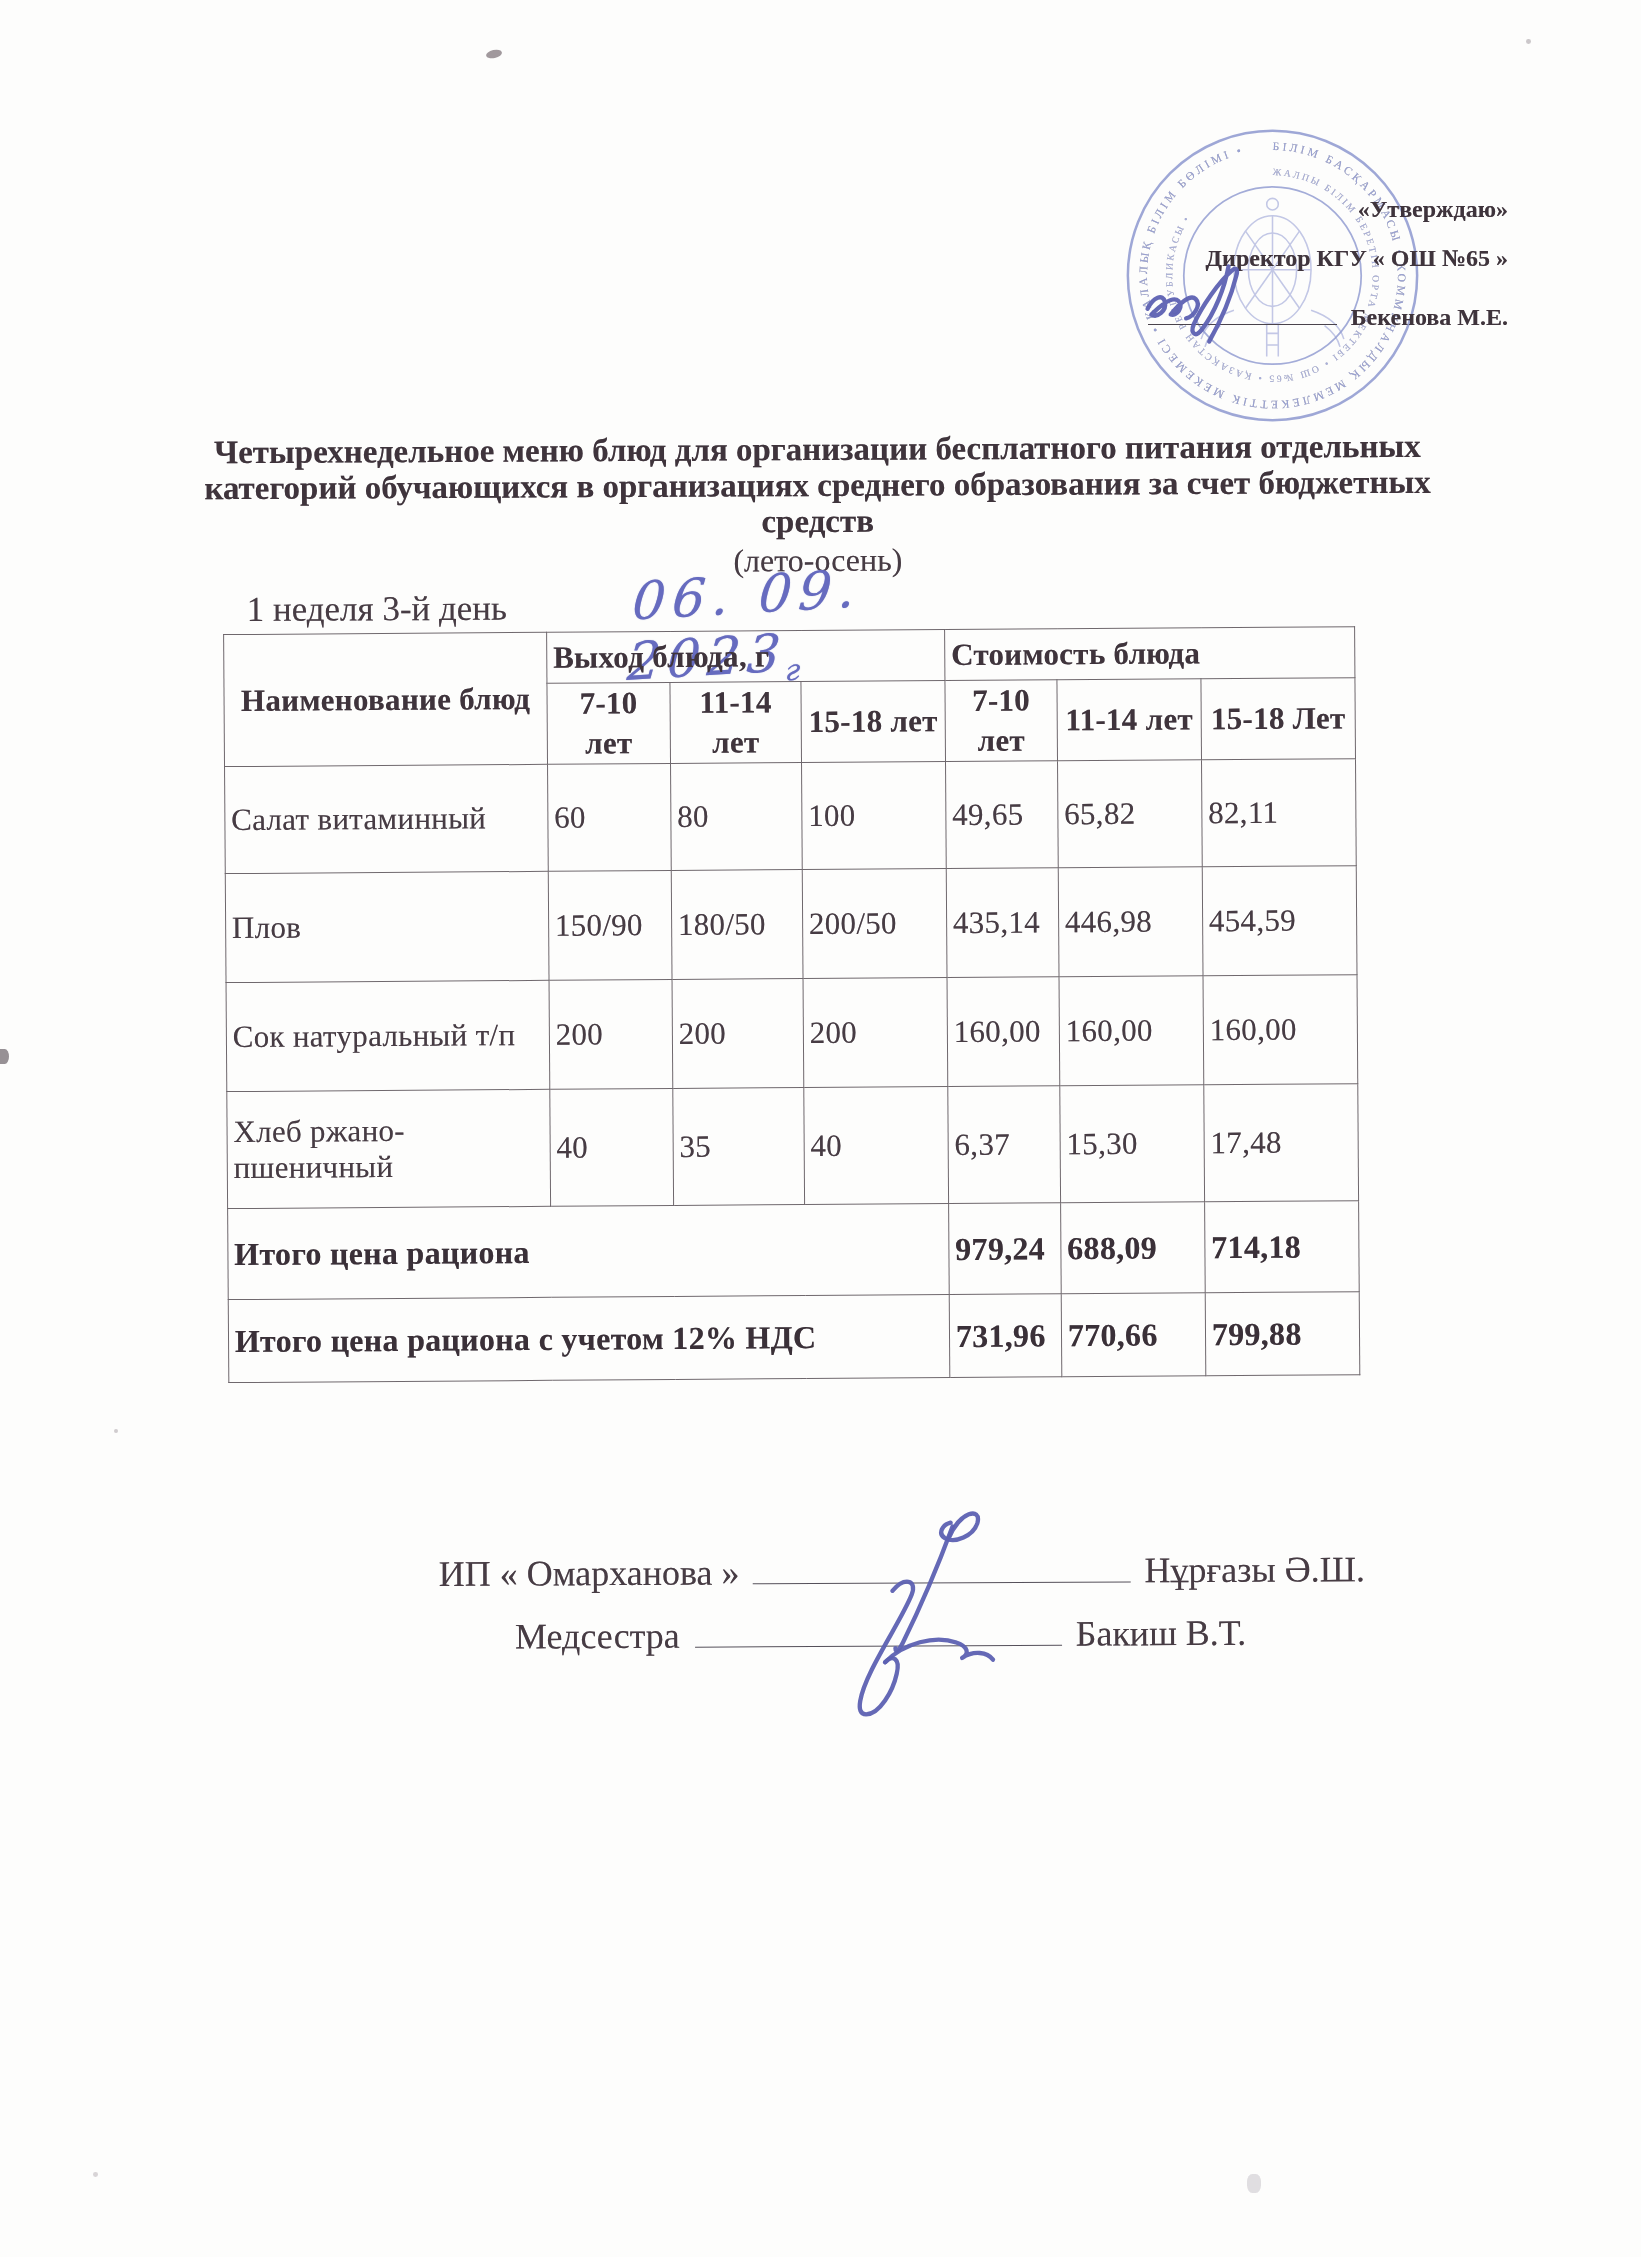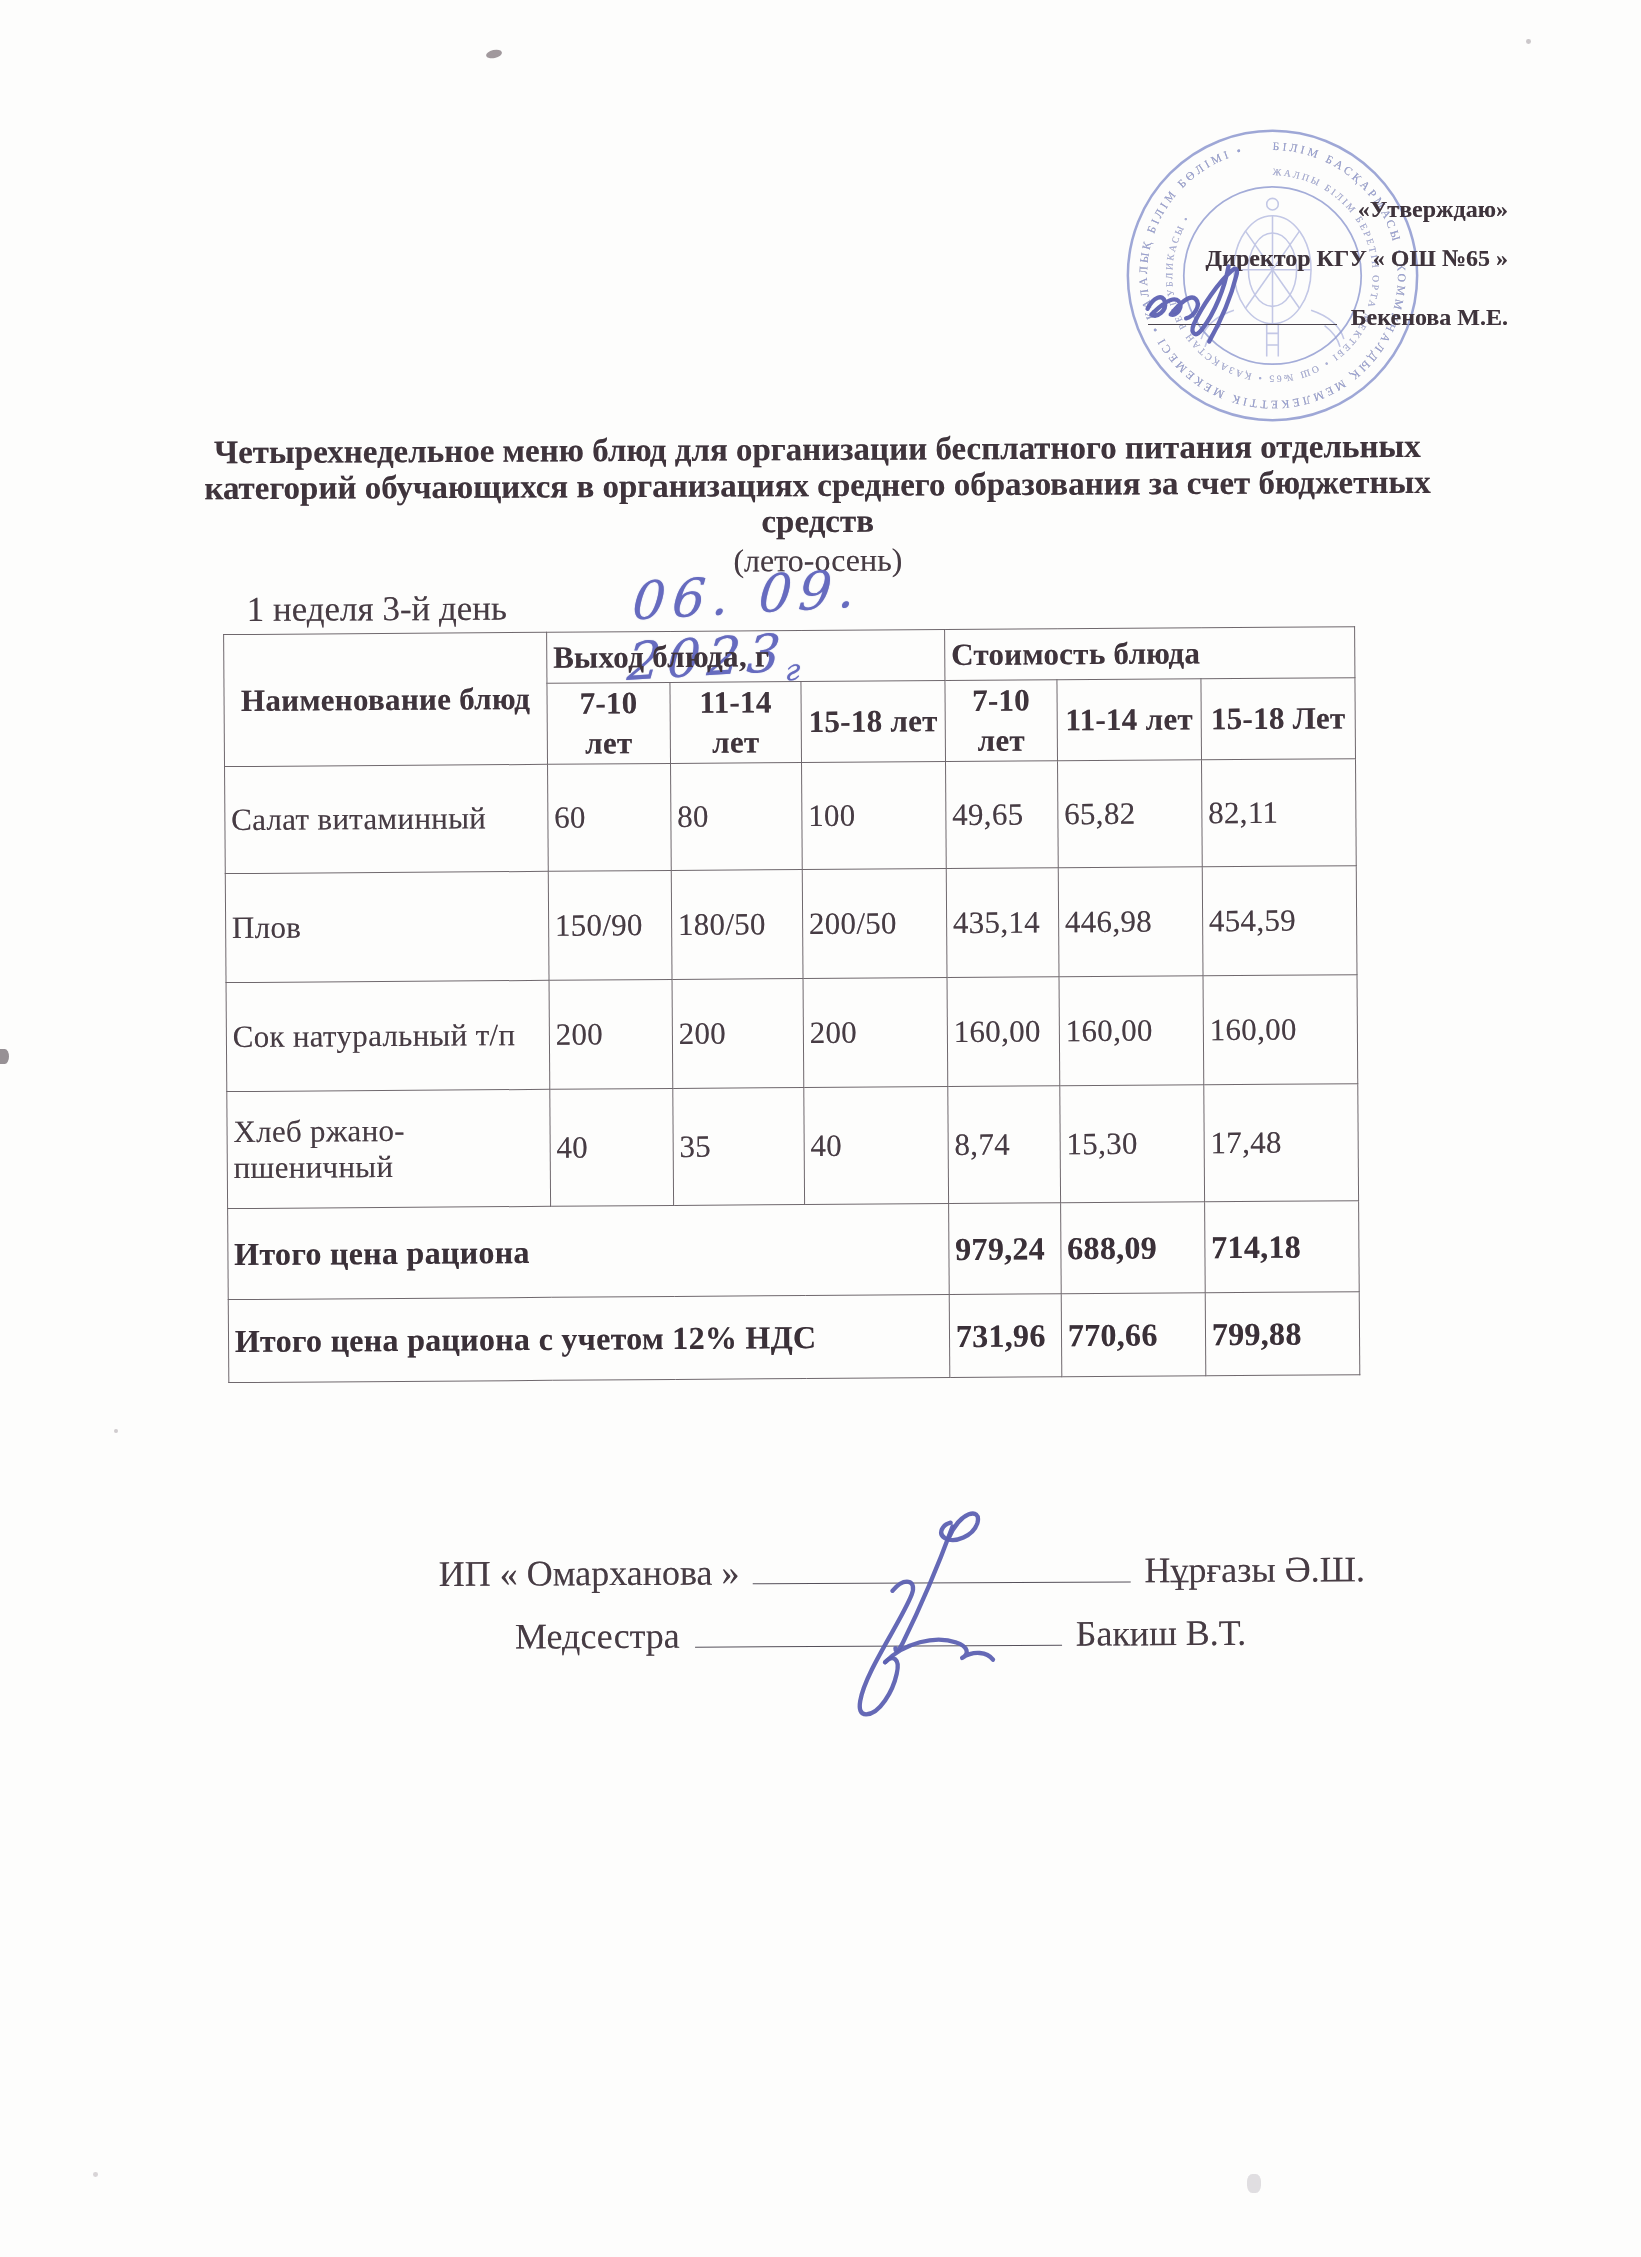--- a/index.html
+++ b/index.html
@@ -178,21 +178,21 @@
           <td class="num">200</td>
           <td class="num">160,00</td>
           <td class="num">160,00</td>
           <td class="num">160,00</td>
         </tr>
         <tr class="r4">
           <td class="dish">Хлеб ржано-пшеничный</td>
           <td class="num">40</td>
           <td class="num">35</td>
           <td class="num">40</td>
-          <td class="num">8,74</td>
+          <td class="num">6,37</td>
           <td class="num">15,30</td>
           <td class="num">17,48</td>
         </tr>
         <tr class="tot">
           <td class="dish" colspan="4">Итого цена рациона</td>
           <td class="num">979,24</td>
           <td class="num">688,09</td>
           <td class="num">714,18</td>
         </tr>
         <tr class="tot2">

